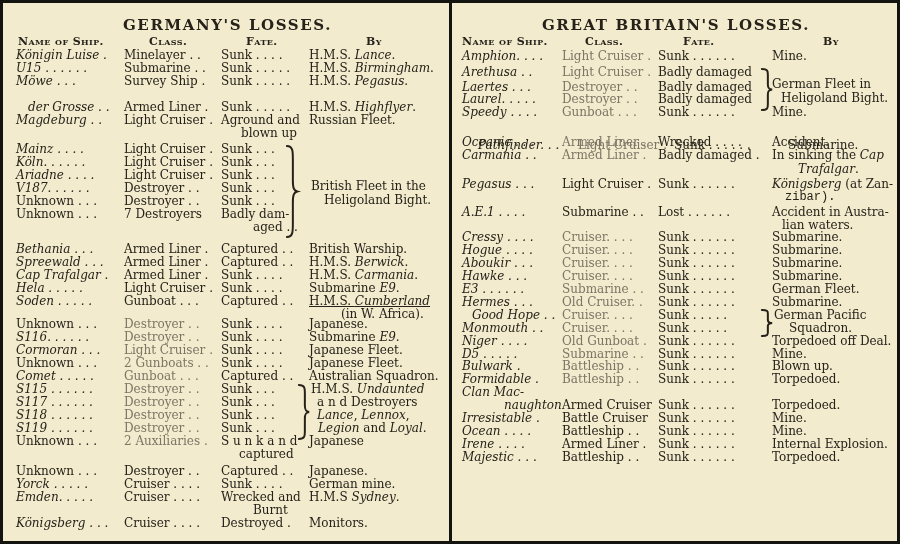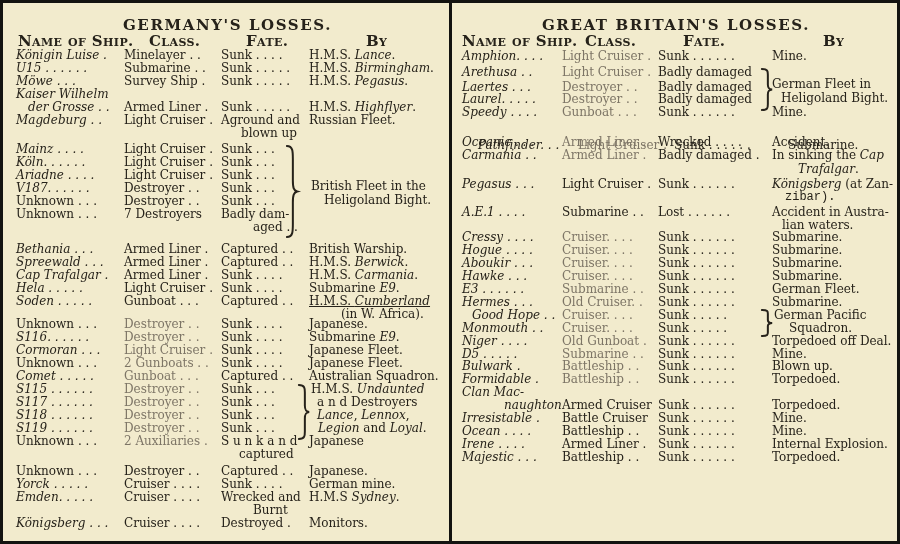--- a/index.html
+++ b/index.html
@@ -9,21 +9,21 @@
     font-family:"DejaVu Serif", serif;color:#26221a;
   }
   .divider{position:absolute;top:0;bottom:0;width:3px;background:#131310;}
   .panel{position:absolute;top:0;height:100%;}
   .title{
     position:absolute;left:0;right:0;text-align:center;margin:0;
     font-size:15px;font-weight:700;letter-spacing:1.6px;white-space:nowrap;
   }
   .hdr{
     position:absolute;white-space:nowrap;font-variant:small-caps;
-    font-weight:700;font-size:15px;letter-spacing:.4px;line-height:13px;
+    font-weight:700;font-size:11px;letter-spacing:.4px;line-height:13px;
   }
   .line{position:absolute;left:0;width:100%;height:13px;}
   .cell{position:absolute;top:0;white-space:nowrap;font-size:12px;line-height:13px;}
   .dim{color:#7d7566;}
   .cell i{font-style:italic;}
   .brace{position:absolute;}
   .brace svg{display:block;overflow:visible;}
   .overlay{position:absolute;white-space:nowrap;font-size:12px;line-height:13px;}
 </style>
 </head>
@@ -49,23 +49,20 @@
         <span class="cell" style="left: 118px;">Submarine . .</span>
         <span class="cell" style="left: 215px;">Sunk . . . . .</span>
         <span class="cell" style="left: 303px;">H.M.S. <i>Birmingham</i>.</span>
       </div>
       <div class="line" style="top: 72px;">
         <span class="cell" style="left: 10px;"><i>Möwe  . . .</i></span>
         <span class="cell" style="left: 118px;">Survey Ship .</span>
         <span class="cell" style="left: 215px;">Sunk . . . . .</span>
         <span class="cell" style="left: 303px;">H.M.S. <i>Pegasus</i>.</span>
       </div>
-      <div class="line" style="top: 85px;">
-        <span class="cell" style="left: 10px;"><i>Kaiser Wilhelm</i></span>
-      </div>
       <div class="line" style="top: 98px;">
         <span class="cell" style="left: 22px;"><i>der Grosse . .</i></span>
         <span class="cell" style="left: 118px;">Armed Liner .</span>
         <span class="cell" style="left: 215px;">Sunk . . . . .</span>
         <span class="cell" style="left: 303px;">H.M.S. <i>Highflyer</i>.</span>
       </div>
       <div class="line" style="top: 111px;">
         <span class="cell" style="left: 10px;"><i>Magdeburg  . .</i></span>
         <span class="cell" style="left: 118px;">Light Cruiser .</span>
         <span class="cell" style="left: 215px;">Aground and</span>

